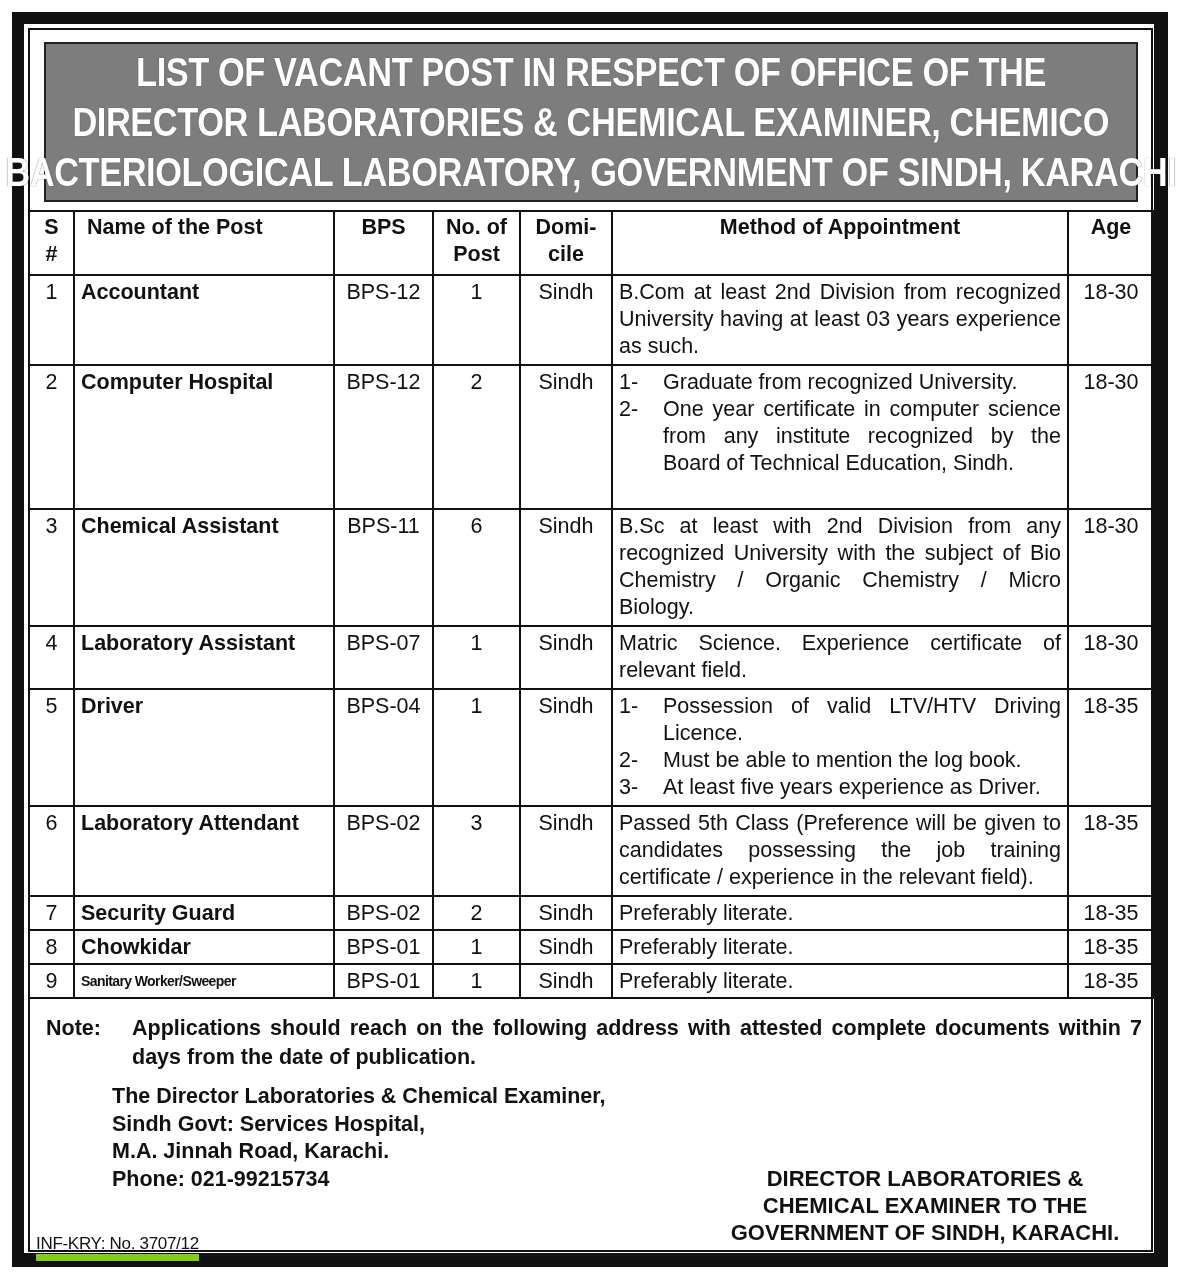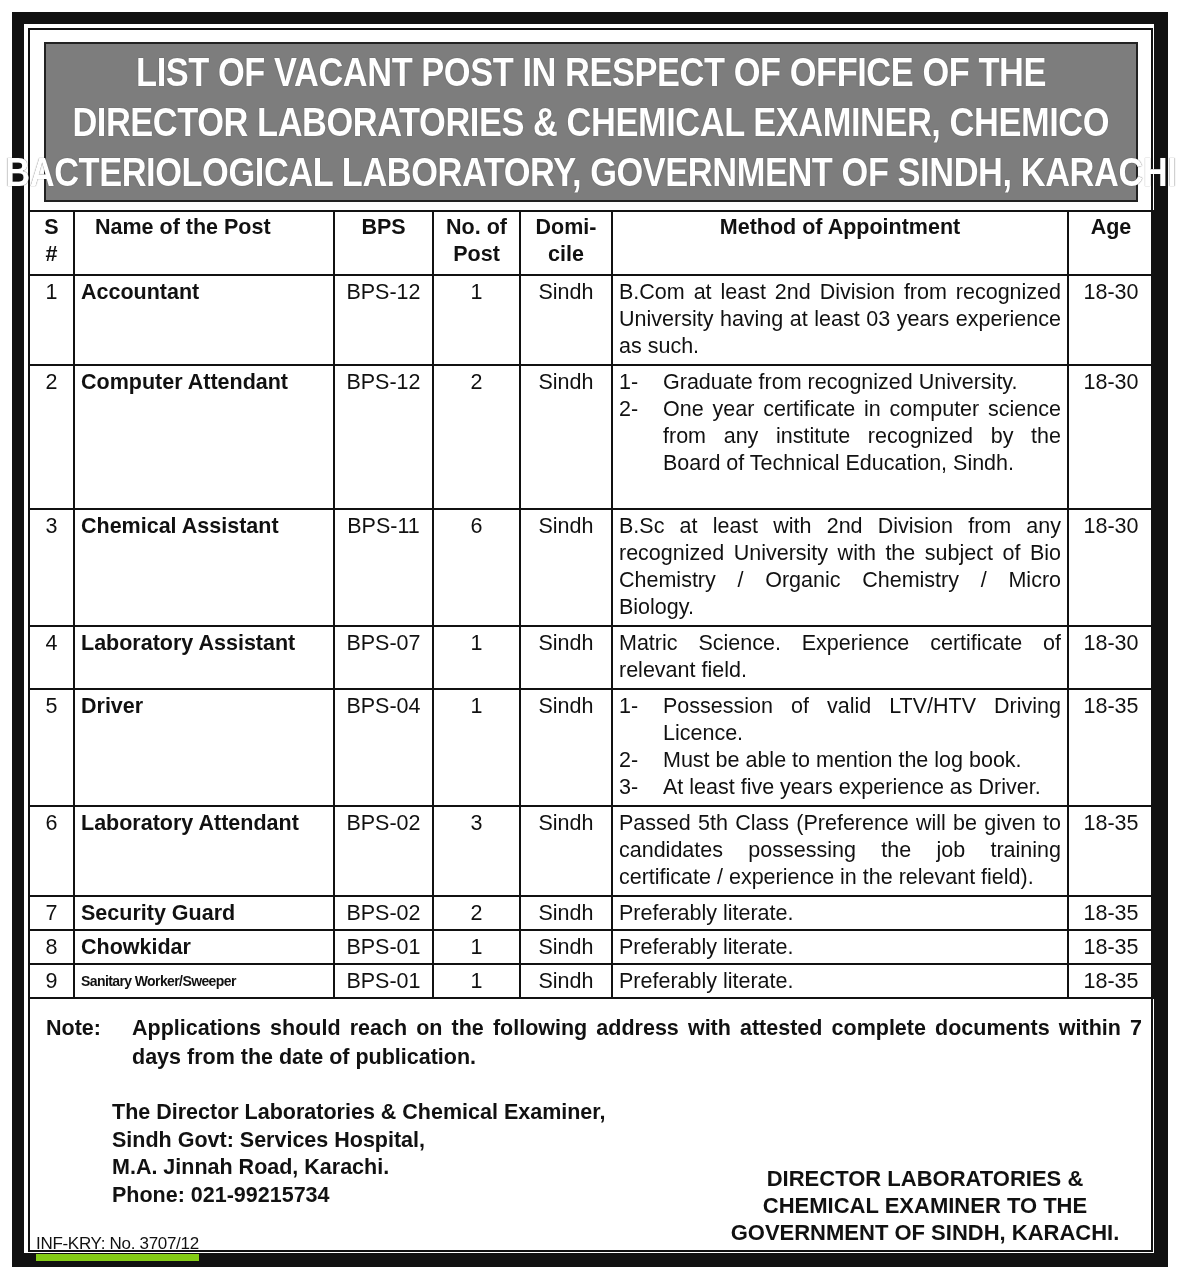--- a/index.html
+++ b/index.html
@@ -4,35 +4,35 @@
 <style>
   html, body { margin: 0; padding: 0; background: #ffffff; }
   body { width: 1179px; height: 1280px; position: relative; overflow: hidden; font-family: "Liberation Sans", sans-serif; color: #111; }
   .outer-frame { position: absolute; left: 12px; top: 12px; width: 1156px; height: 1255px; box-sizing: border-box; border: 12px solid #111; border-right-width: 14px; border-bottom-width: 14px; }
   .inner-frame { position: absolute; left: 28px; top: 28px; width: 1125px; height: 1224px; box-sizing: border-box; border: 2px solid #111; }
   .banner { position: absolute; left: 44px; top: 42px; width: 1094px; height: 160px; box-sizing: border-box; background: #7d7d7d; border: 2px solid #222; display: flex; flex-direction: column; align-items: center; justify-content: center; text-align: right; }
   .banner-line { font-family: "Liberation Sans", sans-serif; font-weight: bold; color: #ffffff; font-size: 40px; line-height: 50px; letter-spacing: -0.5px; transform: scaleX(0.86); white-space: nowrap; text-shadow: 0 0 1px #333; }
   table.posts { position: absolute; left: 28px; top: 210px; width: 1125px; border-collapse: collapse; table-layout: fixed; font-size: 21.5px; line-height: 27px; }
   table.posts th, table.posts td { border: 2px solid #111; vertical-align: top; padding: 3px 6px 4px 6px; }
   table.posts th { font-weight: bold; text-align: center; padding-top: 2px; padding-bottom: 6px; }
-  table.posts th.th-name { text-align: left; padding-left: 20px; }
+  table.posts th.th-name { text-align: left; padding-left: 12px; }
   td.c-sn { text-align: center; padding-left: 2px; padding-right: 2px; padding-top: 14px; }
   td.c-name { font-weight: bold; padding-top: 14px; padding-left: 14px; white-space: nowrap; }
   td.c-name.narrow { font-size: 14px; letter-spacing: -0.6px; }
   td.c-bps, td.c-no, td.c-dom { text-align: center; padding-top: 14px; }
   td.c-method { text-align: justify; padding-top: 14px; padding-left: 10px; padding-right: 8px; }
   td.c-age { text-align: center; padding-top: 14px; }
   tr.short td { padding-top: 3px; padding-bottom: 2px; }
   .num-item { display: flex; }
   .num-item .n { width: 44px; flex: 0 0 44px; }
   .num-item .t { flex: 1; text-align: justify; text-align-last: left; }
   .note { position: absolute; left: 46px; top: 1014px; width: 1096px; font-weight: bold; font-size: 21.5px; line-height: 29px; }
   .note-label { position: absolute; left: 0; top: 0; }
   .note-text { margin-left: 86px; text-align: justify; }
-  .address { position: absolute; left: 112px; top: 1083px; font-weight: bold; font-size: 21.5px; line-height: 27.5px; margin-top: 16px; }
+  .address { position: absolute; left: 112px; top: 1083px; font-weight: bold; font-size: 21.5px; line-height: 27.5px; }
   .address div { white-space: nowrap; }
   .signature { position: absolute; left: 690px; top: 1165px; width: 470px; text-align: center; font-weight: bold; font-size: 22px; line-height: 27px; }
   .signature div { white-space: nowrap; }
   .ref { position: absolute; left: 36px; top: 1234px; font-size: 17px; line-height: 20px; letter-spacing: -0.3px; border-bottom: 7px solid #84cc16; }
 </style>
 </head>
 <body>
 
 <div class="outer-frame"></div>
 <div class="inner-frame"></div>
@@ -71,21 +71,21 @@
       <td class="c-name">Accountant</td>
       <td class="c-bps">BPS-12</td>
       <td class="c-no">1</td>
       <td class="c-dom">Sindh</td>
       <td class="c-method">B.Com at least 2nd Division from recognized University having at least 03 years experience as such.</td>
       <td class="c-age">18-30</td>
     </tr>
 
     <tr style="height:144px">
       <td class="c-sn">2</td>
-      <td class="c-name">Computer Attendant</td>
+      <td class="c-name">Computer Hospital</td>
       <td class="c-bps">BPS-12</td>
       <td class="c-no">2</td>
       <td class="c-dom">Sindh</td>
       <td class="c-method">
         <div class="num-item">
           <span class="n">1-</span>
           <span class="t">Graduate from recognized University.</span>
         </div>
         <div class="num-item">
           <span class="n">2-</span>

